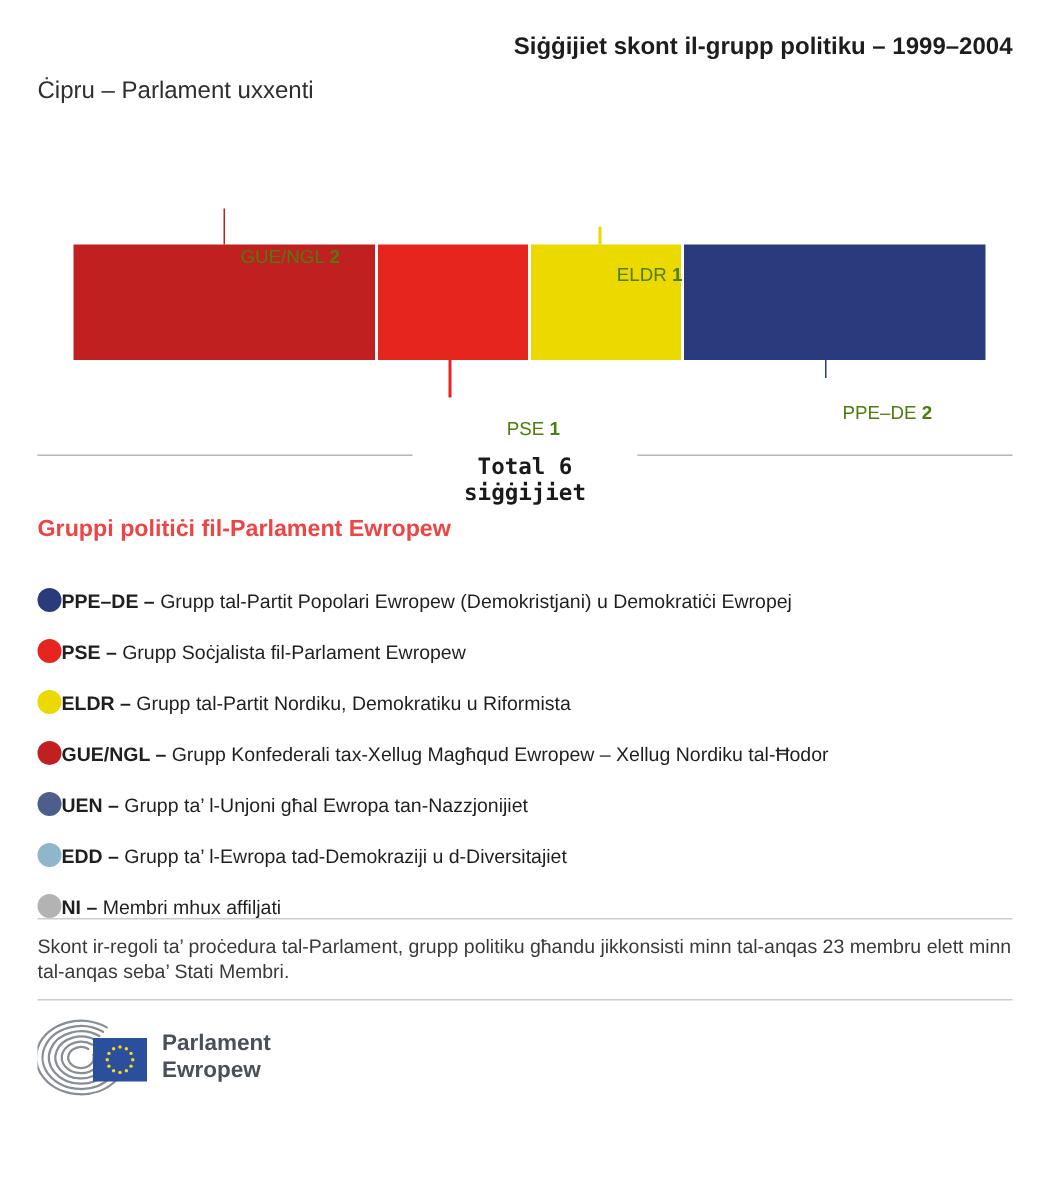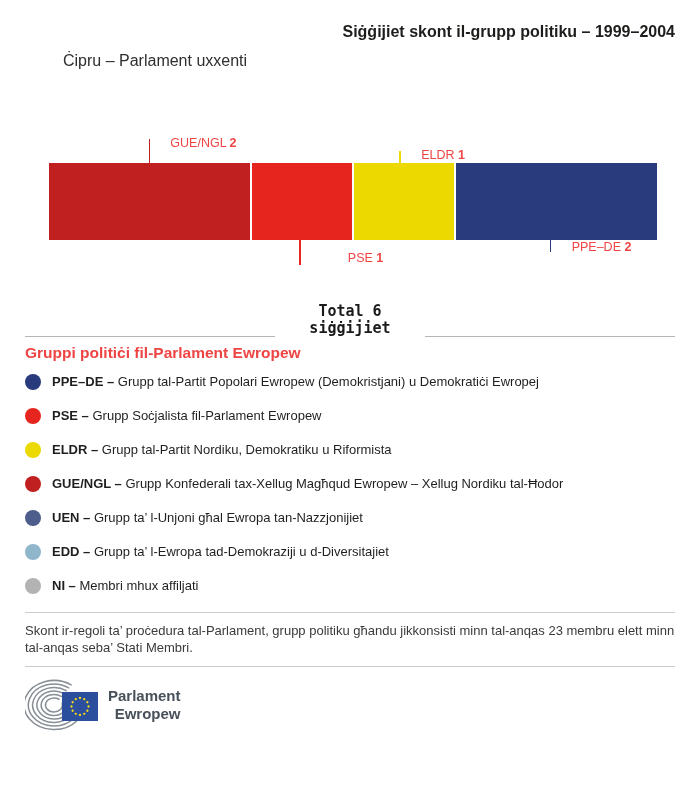--- a/index.html
+++ b/index.html
@@ -1,55 +1,55 @@
 <!DOCTYPE html>
 <html><head>
 <meta charset="utf-8">
 <style>
   html,body{margin:0;padding:0;background:#fff;}
   body{width:700px;height:786px;overflow:hidden;font-family:"Liberation Sans",sans-serif;color:#1d1d1b;}
   .page{padding:22px 25px 0;position:relative;}
   h1{font-size:16px;line-height:19px;margin:0;font-weight:bold;color:#1d1d1b;text-align:right;}
-  .subtitle{font-size:16px;line-height:19px;margin-top:10px;color:#2e2e2e;margin-left:38px;}
+  .subtitle{font-size:16px;line-height:19px;margin-top:10px;color:#2e2e2e;}
   
   .chart{position:relative;height:135px;margin:65px 24px 0;}
   .bar{position:absolute;top:28px;left:0;right:0;height:77px;display:flex;gap:2px;}
   .seg{height:100%;}
   .marker{position:absolute;top:0;bottom:0;width:0;}
   .tline{position:absolute;left:-0.75px;width:1.5px;}
-  .tlabel{position:absolute;left:21px;white-space:nowrap;font-size:12.5px;color:#ef4444;}
+  .tlabel{position:absolute;left:11px;white-space:nowrap;font-size:12.5px;color:#4d7c0f;margin-top:28px;}
   .tlabel b{font-weight:bold;}
   .m-above-tall .tline{top:4px;height:24px;}
   .m-above-tall .tlabel{top:1px;}
   .m-above-short .tline{top:16px;height:12px;}
   .m-above-short .tlabel{top:13px;}
   .m-below-tall .tline{top:105px;height:25px;}
   .m-below-tall .tlabel{top:116px;padding-left:27px;}
   .m-below-short .tline{top:105px;height:12px;}
   .m-below-short .tlabel{top:105px;}
   
-  .total-divider{margin-top:33px;display:flex;align-items:flex-end;}
+  .total-divider{margin-top:33px;display:flex;align-items:flex-start;}
   .hline{flex:1 1 auto;border-top:1px solid #b5b5b5;height:0;}
   .total-text{width:150px;text-align:center;font-family:"DejaVu Sans Mono",monospace;font-weight:bold;font-size:15px;line-height:17px;color:#1a1a1a;}
   
   h2{font-size:15.5px;margin:7px 0 0;font-weight:bold;color:#ef4444;}
   #legend{margin-top:12px;}
-  .lrow{display:flex;align-items:flex-start;gap:11px;height:34px;}
+  .lrow{display:flex;align-items:flex-end;height:34px;}
   .dot{width:16px;height:16px;border-radius:50%;flex:0 0 auto;}
   .ltext{font-size:13px;color:#1f1f1f;}
   .ltext .abbr{font-weight:bold;}
   
   hr.rule{border:0;border-top:1px solid #cccccc;margin:0;}
   .rule-top{margin-top:17px;}
   .footnote{font-size:13px;line-height:17px;color:#3a3a3a;margin:9px 0 10px;}
   .footer{display:flex;justify-content:space-between;align-items:flex-start;margin-top:9px;}
   .source{font-size:13.5px;color:#1f1f1f;margin-top:28px;}
   .source .b{font-weight:bold;}
   .logo{display:flex;align-items:center;gap:7px;margin-top:2px;}
-  .logo-text{font-size:15px;line-height:18px;font-weight:bold;color:#48515a;text-align:right;}
+  .logo-text{font-size:15px;line-height:18px;font-weight:bold;color:#48515a;}
 </style>
 </head>
 <body>
 
 <div class="page">
 
   <h1>Siġġijiet skont il-grupp politiku – 1999–2004</h1>
   <div class="subtitle">Ċipru – Parlament uxxenti</div>
 
   <div class="chart" id="chart">

